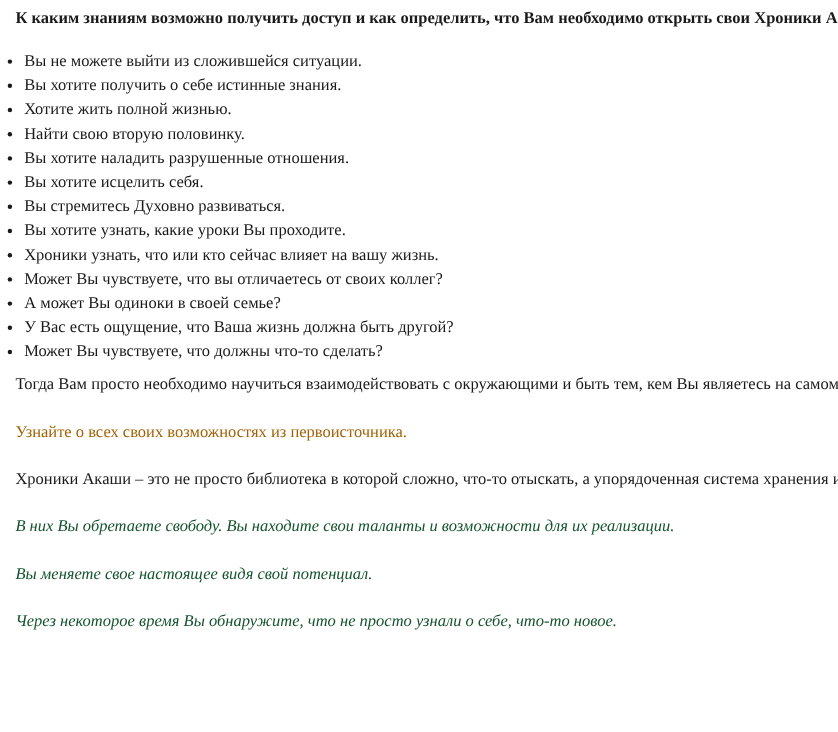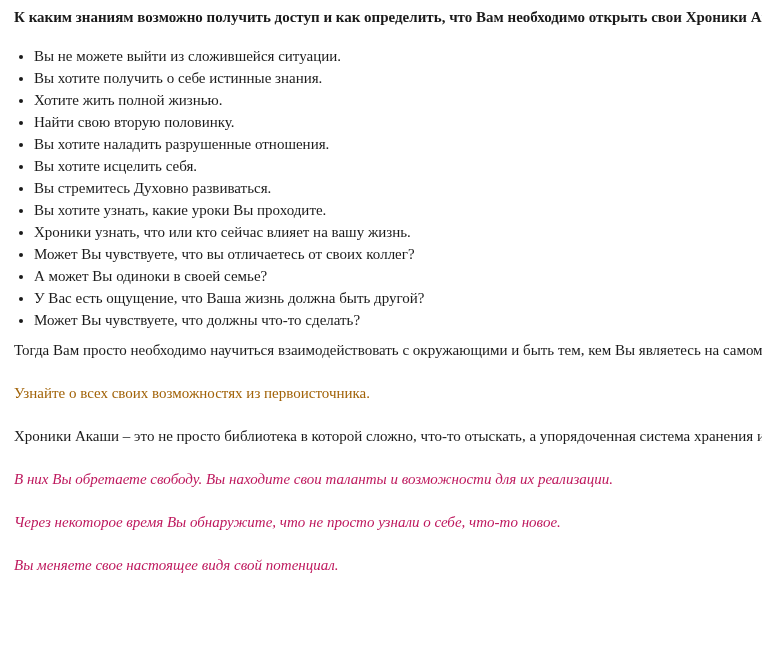--- a/index.html
+++ b/index.html
@@ -15,40 +15,40 @@
     color: #1a1a1a;
     overflow: hidden;
   }
   .heading {
     font-weight: bold;
     margin: 0;
     line-height: 19px;
     white-space: nowrap;
   }
   ul.criteria {
-    margin: 18px 0 10px 12px;
+    margin: 18px 0 10px 0;
     padding: 0 0 0 8px;
     list-style: disc outside;
   }
   ul.criteria li {
     line-height: 22px;
     white-space: nowrap;
   }
   p.para {
     margin: 0 0 24px 0;
     line-height: 19px;
     white-space: nowrap;
   }
   p.link-para {
     color: #a16207;
     cursor: pointer;
   }
   p.italic-para {
     font-style: italic;
-    color: #be185d;
+    color: #14532d;
   }
   .lead-bold { font-weight: normal; }
 </style>
 </head>
 <body>
 
 <div class="page">
 
   <p class="heading">К каким знаниям возможно получить доступ и как определить, что Вам необходимо открыть свои Хроники Акаши:</p>
 
@@ -71,17 +71,17 @@
   <p class="para">Тогда Вам просто необходимо научиться взаимодействовать с окружающими и быть тем, кем Вы являетесь на самом деле.</p>
 
   <p class="para link-para">Узнайте о всех своих возможностях из первоисточника.</p>
 
 
   <p class="para"><span class="lead-bold">Хроники Акаши –</span><span> это не просто библиотека в которой сложно, что-то отыскать, а упорядоченная система хранения информации.</span></p>
 
   <p class="para italic-para">В них Вы обретаете свободу. Вы находите свои таланты и возможности для их реализации.</p>
 
 
+  <p class="para italic-para">Вы меняете свое настоящее видя свой потенциал.</p>
+
   <p class="para italic-para">Через некоторое время Вы обнаружите, что не просто узнали о себе, что-то новое.</p>
-
-  <p class="para italic-para">Вы меняете свое настоящее видя свой потенциал.</p>
 
 </div>
 
 </body></html>

